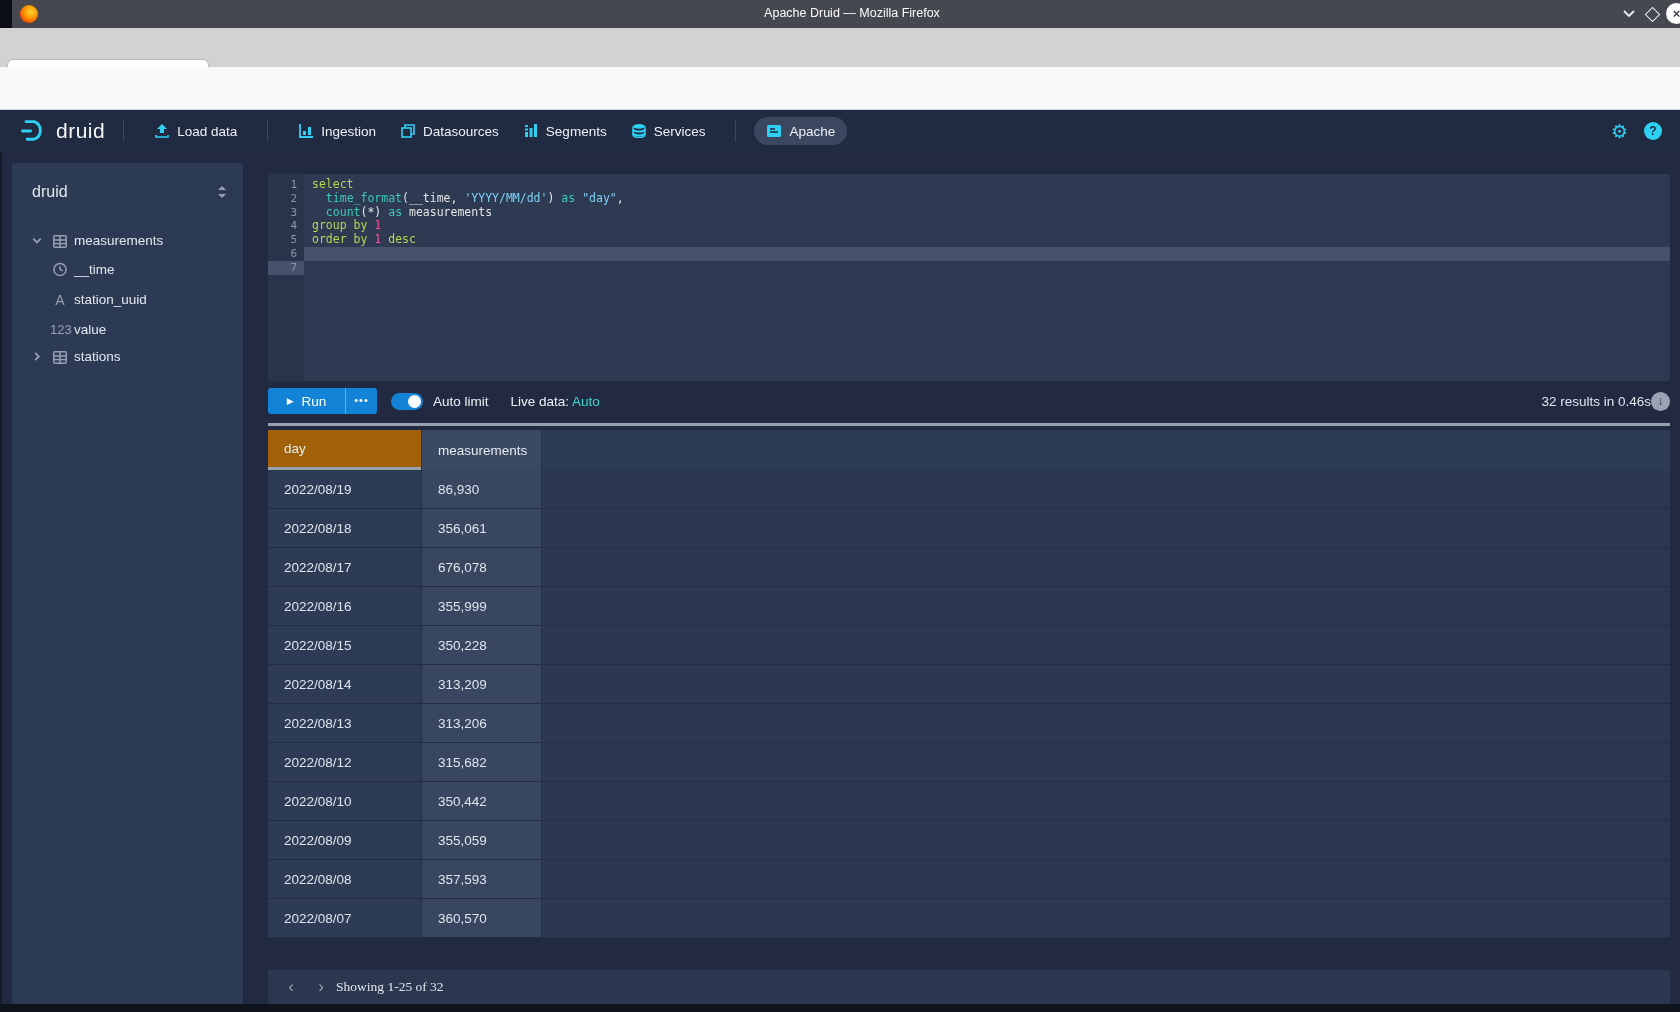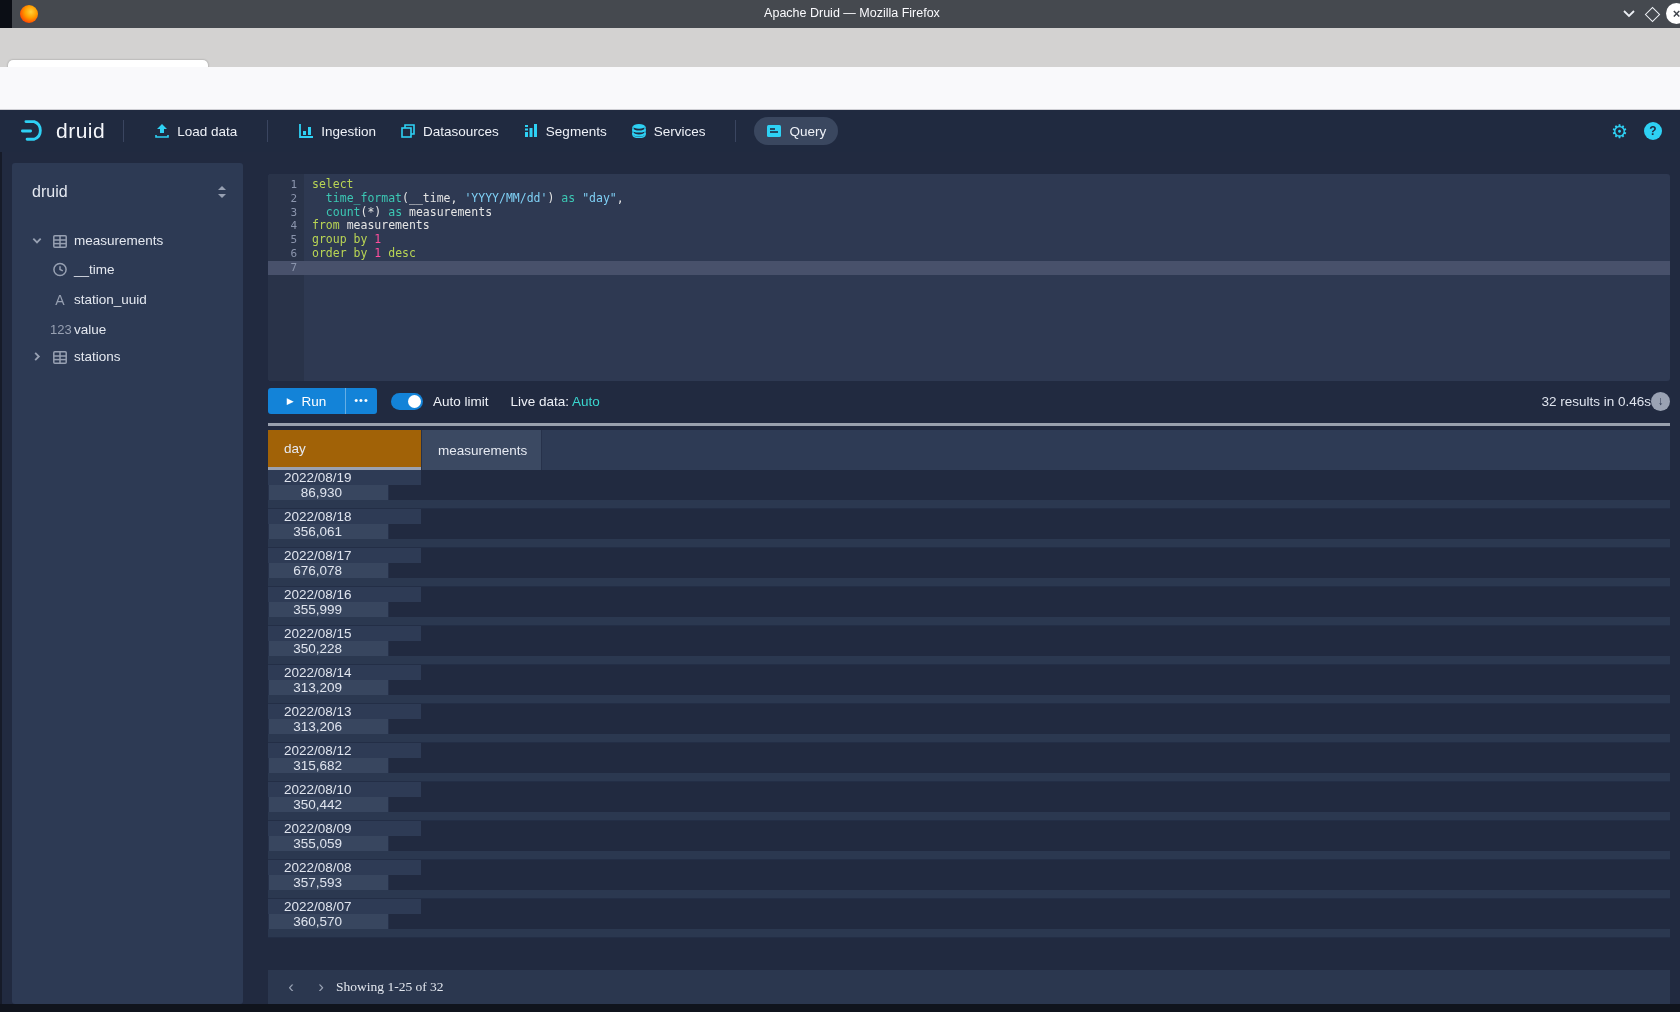--- a/index.html
+++ b/index.html
@@ -95,26 +95,26 @@
   #splitter { left:266px; top:271px; width:1402px; height:3px; background:#99a0ad; }
 
   
   #grid { left:266px; top:278px; width:1402px; height:540px; }
   #ghead { display:flex; height:40px; }
   .hcell { display:flex; align-items:center; padding-left:16px; color:#e6eaf2; font-size:13.5px; }
   #h-day  { width:153px; background:#a16207; border-bottom:3px solid #9aa1b0; }
   #h-meas { width:121px; background:#3b4962; border-left:1px solid #27324b; border-right:1px solid #27324b; }
   #h-fill { flex:1; background:#2e3b55; }
   #gbody { height:495px; overflow:hidden; }
-  .grow { display:flex; height:39px; border-bottom:1px solid #232e46;flex-direction:column; }
+  .grow { display:flex; height:39px; border-bottom:1px solid #232e46; }
   .c-day  { width:153px; background:#2e3b55; display:flex; align-items:center; padding-left:16px;
             color:#dfe4ee; font-size:13.5px; }
   .c-meas { width:121px; background:#38465f; border-left:1px solid #27324b; border-right:1px solid #27324b;
             display:flex; align-items:center; padding-left:16px; color:#dfe4ee; font-size:13.5px; }
-  .c-meas .num { display:inline-block; min-width:57px; text-align:right; }
+  .c-meas .num { display:inline-block; min-width:57px; text-align:left; }
   .c-fill { flex:1; background:#2b3850; }
 
   #pager { left:266px; top:818px; width:1402px; height:34px; background:#2b374f; display:flex; align-items:center; }
   .pgchev { width:30px; text-align:center; color:#98a1b3; font-size:17px; }
   #pg-label { color:#e2e6ee; font-size:13.5px;font-family:Liberation Serif, serif; }
 
   #bottom-strip { left:0; top:1004px; width:1680px; height:8px; background:#10141d; }
 </style>
 </head>
 <body>
@@ -251,21 +251,21 @@
         </svg>
       <span>Services</span>
     </div>
     <div class="vsep"></div>
     <div class="navitem active">
       <svg width="16" height="16" viewBox="0 0 16 16">
           <rect x="1" y="2" width="14" height="12" rx="1.5" fill="#2ed1f4"></rect>
           <line x1="4" y1="6" x2="9" y2="6" stroke="#202a40" stroke-width="1.6"></line>
           <line x1="4" y1="9" x2="12" y2="9" stroke="#202a40" stroke-width="1.6"></line>
         </svg>
-      <span>Query</span>
+      <span>Apache</span>
     </div>
 
     <div id="druid-right">
       <span id="gear-glyph">⚙</span>
       <span id="help-circ">?</span>
     </div>
   </div>
 
   <div id="page" class="abs">
 
@@ -325,21 +325,20 @@
           <div class="gnum">3</div>
           <div class="gnum">4</div>
           <div class="gnum">5</div>
           <div class="gnum">6</div>
           <div class="gnum row-active">7</div>
         </div>
       <div id="editor-code">
           <div class="cline"><span class="tok-kw">select</span></div>
           <div class="cline"><span class="tok-pl">  </span><span class="tok-fn">time_format</span><span class="tok-pl">(</span><span class="tok-pl">__time</span><span class="tok-pl">, </span><span class="tok-str">'YYYY/MM/dd'</span><span class="tok-pl">)</span><span class="tok-pl"> </span><span class="tok-fn">as</span><span class="tok-pl"> </span><span class="tok-str">"day"</span><span class="tok-pl">,</span></div>
           <div class="cline"><span class="tok-pl">  </span><span class="tok-fn">count</span><span class="tok-pl">(*)</span><span class="tok-pl"> </span><span class="tok-fn">as</span><span class="tok-pl"> measurements</span></div>
-          <div class="cline"><span class="tok-kw">from</span><span class="tok-pl"> measurements</span></div>
           <div class="cline"><span class="tok-kw">group by</span><span class="tok-pl"> </span><span class="tok-num">1</span></div>
           <div class="cline"><span class="tok-kw">order by</span><span class="tok-pl"> </span><span class="tok-num">1</span><span class="tok-pl"> </span><span class="tok-kw">desc</span></div>
           <div class="cline row-active"></div>
         </div>
     </div>
 
     <div id="runbar" class="abs">
       <div id="run-btn">
         <span style="font-size:9px;">▶</span>
         <span>Run</span>

